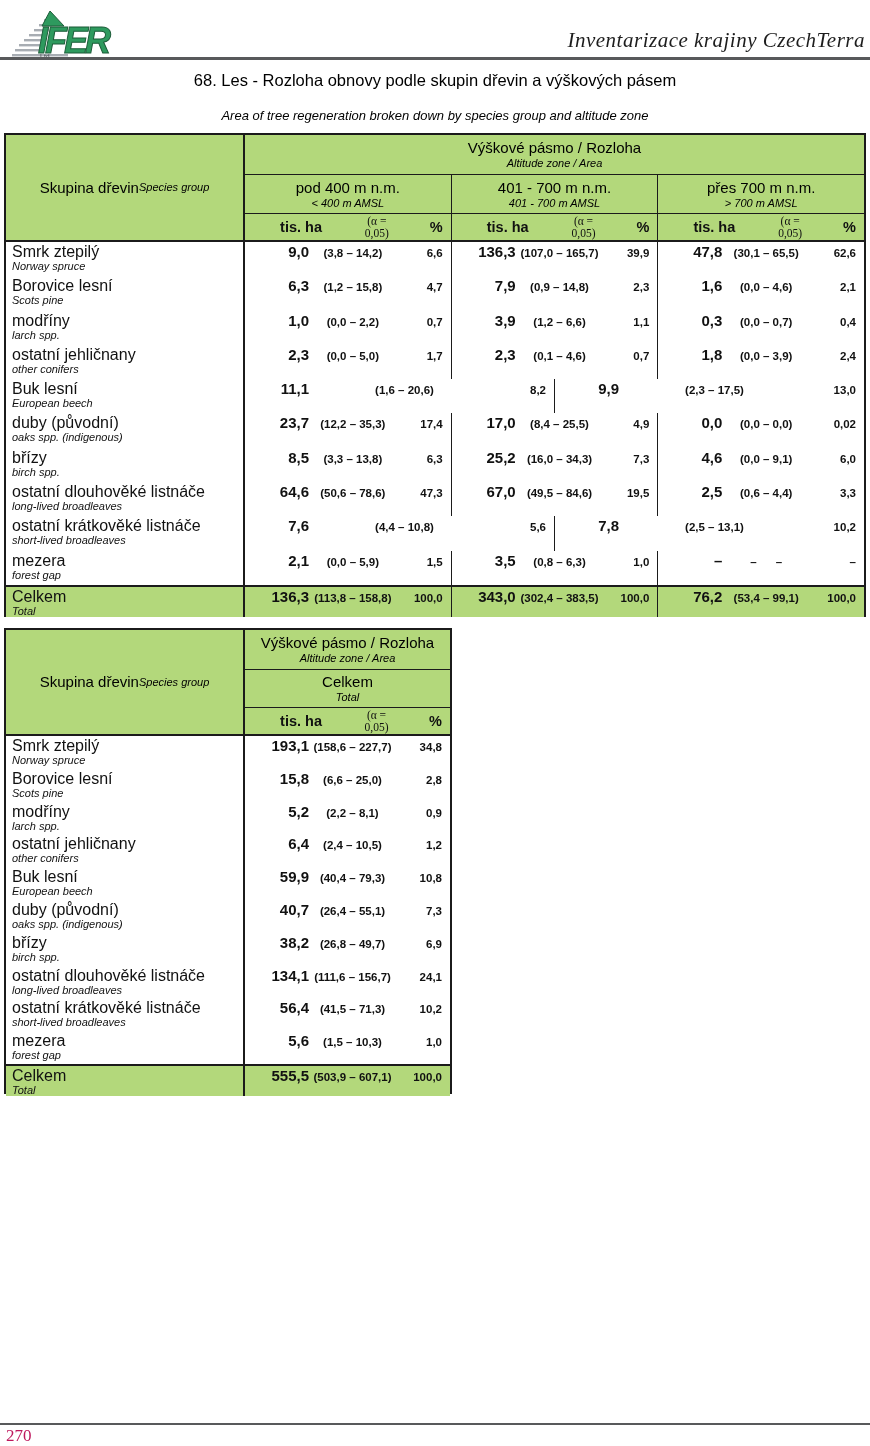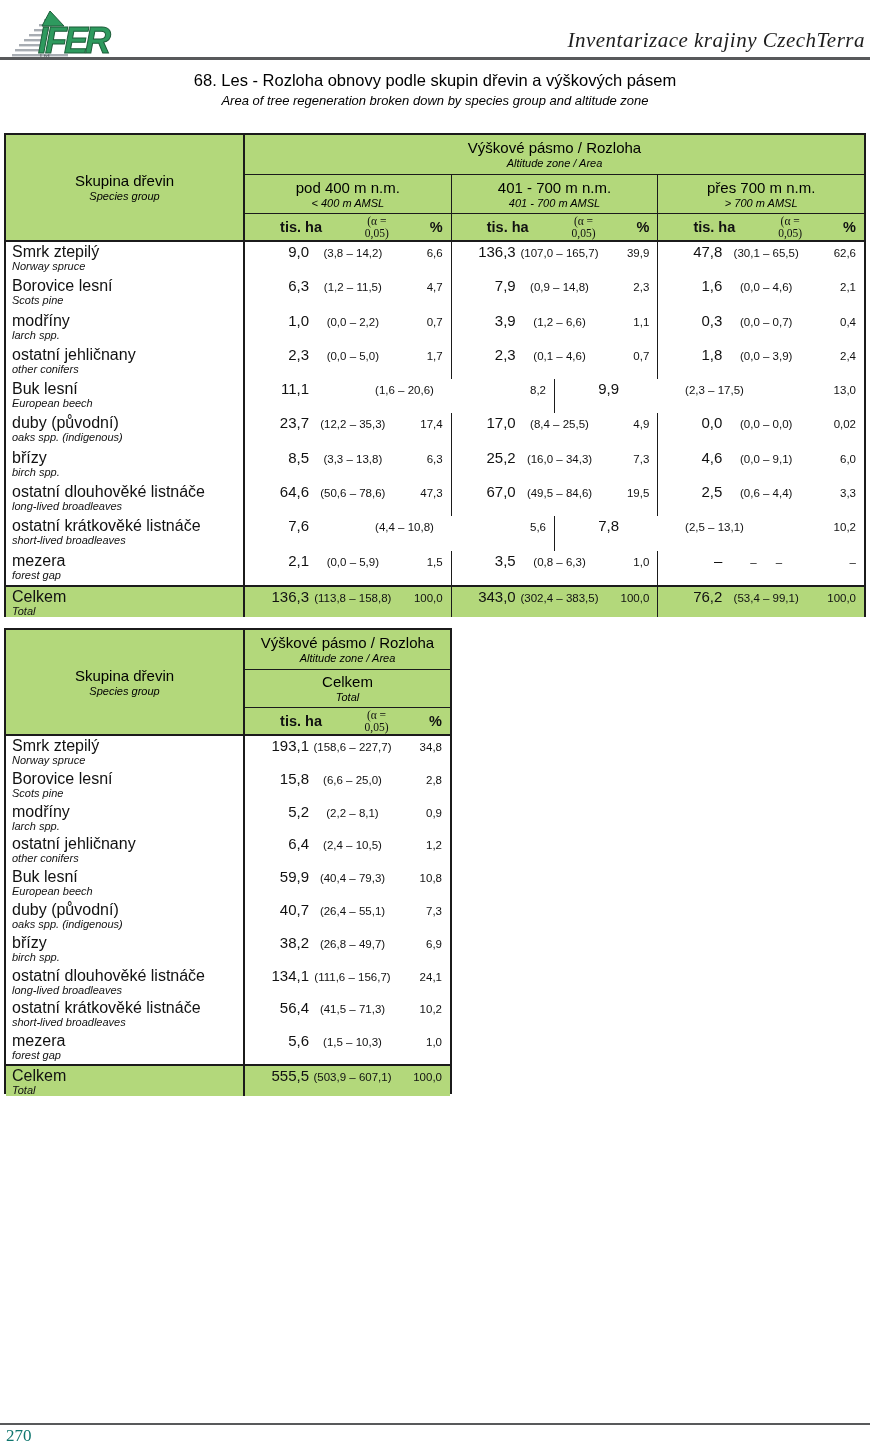--- a/index.html
+++ b/index.html
@@ -15,40 +15,40 @@
     position:absolute; right:5px; top:28px;
     font-family:"Liberation Serif", serif; font-style:italic;
     font-size:21px; color:#1d1d1d; letter-spacing:0.5px;
   }
   .top-rule { position:absolute; left:0; top:57px; width:870px; height:3px; background:#58595b; }
   .report-title {
     position:absolute; left:0; top:71px; width:870px; text-align:center;
     font-size:16.5px; color:#000;
   }
   .report-subtitle {
-    position:absolute; left:0; top:93px; width:870px; text-align:center;
+    position:absolute; left:0; top:108px; width:870px; text-align:center;
     font-size:13px; font-style:italic; color:#000;
   }
 
   
   .table {
     position:absolute; box-sizing:border-box;
     border:2px solid #1b1b1b; background:#fff;
     display:flex; flex-direction:column;
   }
   #t1 { left:4px; top:133px; width:862px; height:484px; }
   #t2 { left:4px; top:628px; width:448px; height:466px; }
 
   .thead { display:flex; background:#b3d87b; border-bottom:2px solid #1b1b1b; flex:0 0 auto; }
   #t1 .thead { height:105px; }
   #t2 .thead { height:104px; }
 
   .sph {
     flex:0 0 239px; box-sizing:border-box; border-right:2px solid #1b1b1b;
-    display:flex; flex-direction:column; justify-content:center; align-items:center;
+    display:flex; justify-content:center; align-items:center;
   }
   .zh { flex:1; display:flex; flex-direction:column; }
   .rowA {
     box-sizing:border-box; border-bottom:1px solid #1b1b1b;
     display:flex; flex-direction:column; justify-content:center; align-items:center;
   }
   #t1 .rowA { height:40px; } #t2 .rowA { height:40px; }
   .rowB { box-sizing:border-box; border-bottom:1px solid #1b1b1b; display:flex; }
   #t1 .rowB { height:39px; } #t2 .rowB { height:38px; }
   .zone-cell {
@@ -65,34 +65,34 @@
   .ha { flex:1; text-align:center; font-size:11.5px; font-family:"Liberation Serif", serif; }
   .hp { flex:0 0 46px; text-align:right; padding-right:8px; font-weight:bold; font-size:14.5px; }
 
   .tbody { flex:0 0 auto; }
   .trow { display:flex; box-sizing:border-box; }
   #t1 .tbody .trow { height:34.3px; }
   #t2 .tbody .trow { height:32.8px; }
   .sp { flex:0 0 239px; box-sizing:border-box; border-right:2px solid #1b1b1b; padding:1px 16px 0 6px; overflow:hidden; }
   .sp .cs { font-size:16px; line-height:17px; white-space:nowrap; }
   .sp .en { font-size:11px; font-style:italic; line-height:12px; white-space:nowrap; }
-  .zc { flex:1; box-sizing:border-box; border-right:1px solid #1b1b1b; display:flex; align-items:flex-start; padding-top:2px; }
+  .zc { flex:1; box-sizing:border-box; border-right:1px solid #1b1b1b; display:flex; align-items:flex-start; padding-top:2px;font-weight:bold; }
   .trow .zc:last-child { border-right:none; }
   .zv { flex:0 0 64px; text-align:right; font-size:15px; line-height:16px; }
   .zi { flex:1; text-align:center; font-size:11.5px; line-height:16px; padding-top:1px; }
   .zp { flex:0 0 46px; text-align:right; padding-right:8px; font-size:11.5px; line-height:16px; padding-top:1px; }
 
   .trow.total { flex:1; background:#b3d87b; border-top:2px solid #1b1b1b; }
   .trow.total .sp .cs { font-size:16px; }
 
   
   .bottom-rule { position:absolute; left:0; top:1423px; width:870px; height:2px; background:#58595b; }
   .page-number {
     position:absolute; left:6px; top:1426px;
-    font-family:"Liberation Serif", serif; font-size:17px; color:#0f766e;
+    font-family:"Liberation Serif", serif; font-size:17px; color:#be185d;
   }
   .app-version {
     position:absolute; right:5px; top:1482px;
     font-size:11px; font-style:italic; font-weight:bold; color:#000;margin-top:36px;
   }
 </style>
 </head>
 <body>
 
 <div class="page">
@@ -187,21 +187,21 @@
           </div>
         </div>
 
         <div class="trow">
           <div class="sp">
             <div class="cs">Borovice lesní</div>
             <div class="en">Scots pine</div>
           </div>
           <div class="zc">
             <span class="zv">6,3</span>
-            <span class="zi">(1,2 – 11,5)</span>
+            <span class="zi">(1,2 – 15,8)</span>
             <span class="zp">4,7</span>
           </div>
           <div class="zc">
             <span class="zv">7,9</span>
             <span class="zi">(0,9 – 14,8)</span>
             <span class="zp">2,3</span>
           </div>
           <div class="zc">
             <span class="zv">1,6</span>
             <span class="zi">(0,0 – 4,6)</span>

